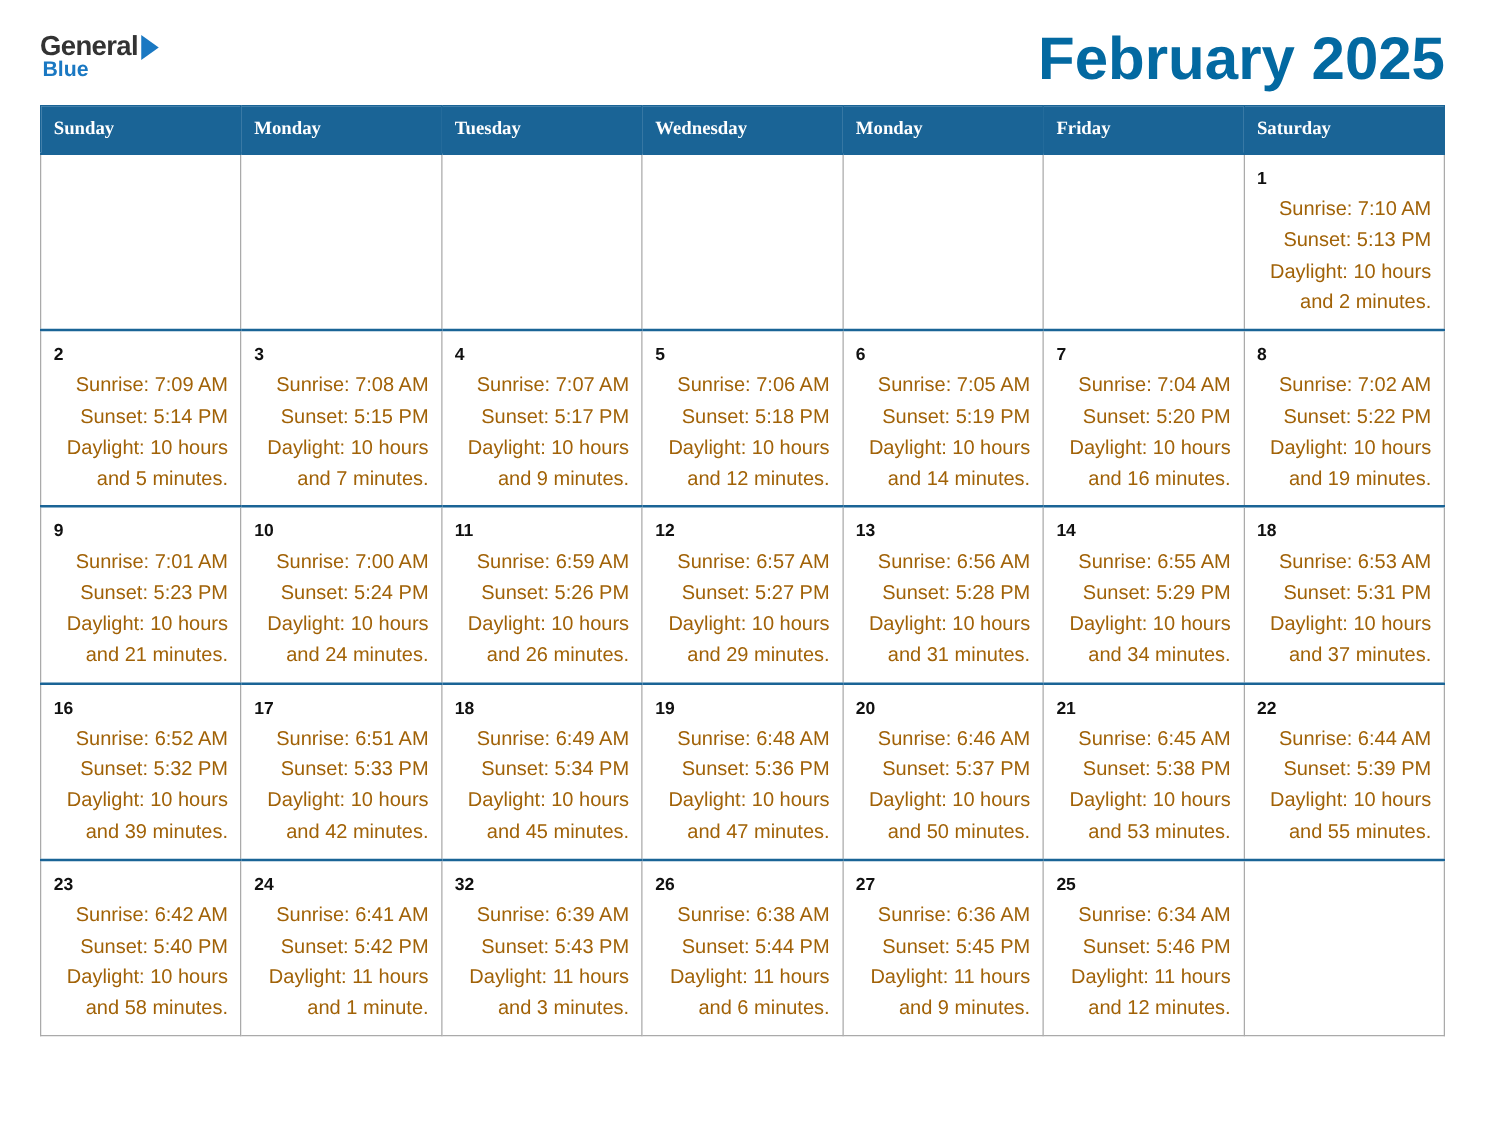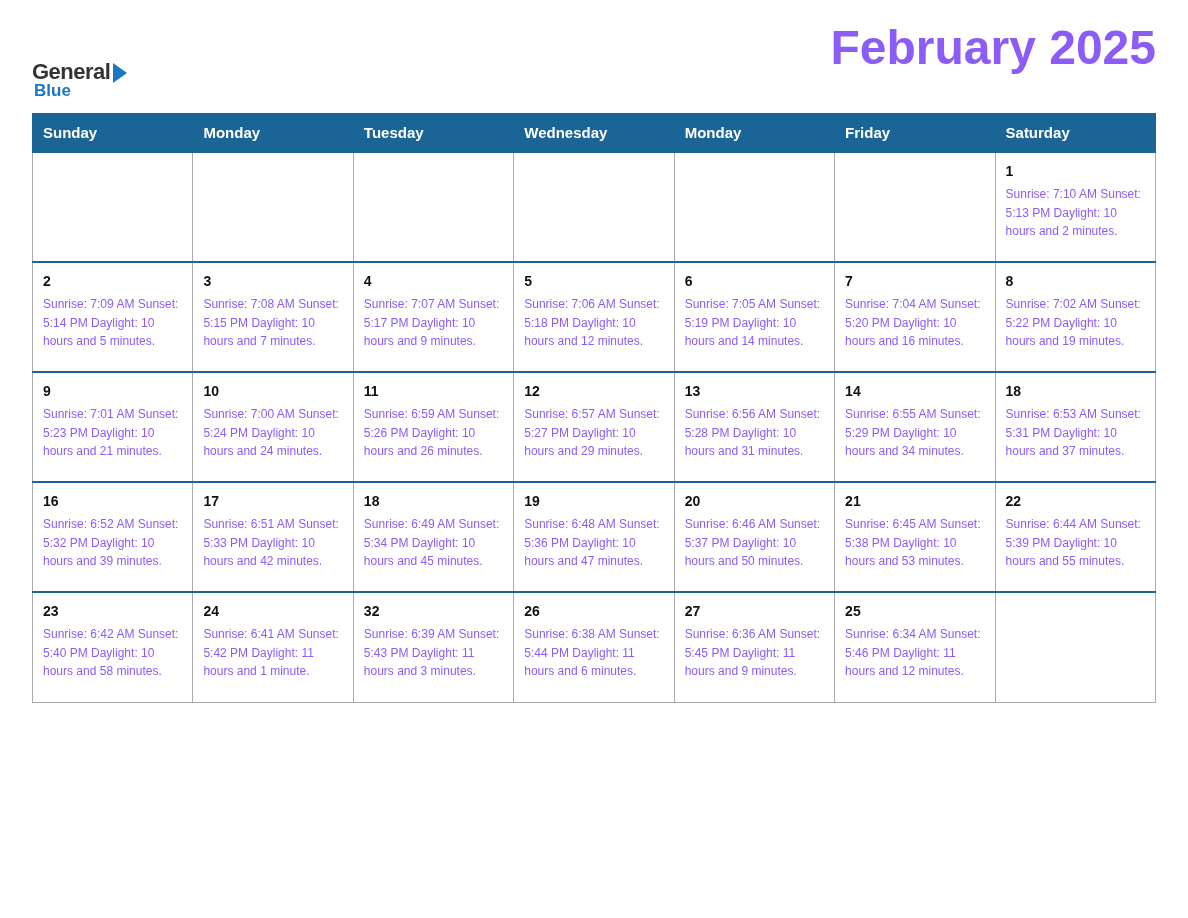--- a/index.html
+++ b/index.html
@@ -14,21 +14,20 @@
     .header {
       display: flex;
       justify-content: space-between;
       align-items: flex-start;
       margin-bottom: 12px;
     }
     .logo {
       display: flex;
       flex-direction: column;
       align-items: flex-start;
-      margin-top: 35px;
     }
     .logo-top {
       display: flex;
       align-items: center;
     }
     .logo-general {
       font-size: 22px;
       font-weight: bold;
       color: #333;
       letter-spacing: -0.5px;
@@ -48,41 +47,42 @@
       color: #1a78c2;
       margin-top: -4px;
       margin-left: 2px;
     }
     .title-section {
       text-align: right;
     }
     .month-title {
       font-size: 48px;
       font-weight: 900;
-      color: #8b5cf6;
+      color: #0369a1;
       line-height: 1;
     }
     .location {
       font-size: 18px;
       color: #444;
       margin-top: 6px;
     }
     .calendar {
       width: 100%;
       border-collapse: collapse;
       border: 1px solid #555;
     }
     .calendar th {
       background-color: #1a6496;
       color: #fff;
       font-size: 15px;
       font-weight: 600;
       padding: 10px 10px;
       text-align: left;
       border: 1px solid #1a6496;
+      font-family: Liberation Serif, serif;
     }
     .calendar td {
       vertical-align: top;
       padding: 8px 10px;
       border: 1px solid #aaa;
       width: calc(100% / 7);
       min-height: 90px;
       height: 110px;
       font-size: 12.5px;
       line-height: 1.5;
@@ -96,23 +96,24 @@
       border-top: 2px solid #1a6496;
     }
     .day-number {
       font-size: 14px;
       font-weight: bold;
       display: block;
       margin-bottom: 3px;
       color: #111;
     }
     .day-info {
-      font-size: 12px;
-      color: #8b5cf6;
+      font-size: 16px;
+      color: #a16207;
       line-height: 1.55;
+      text-align: right;
     }
     .empty-cell {
       background: #f9f9f9;
     }
   </style>
 </head>
 <body>
 
 <div class="header">
   <div class="logo">

